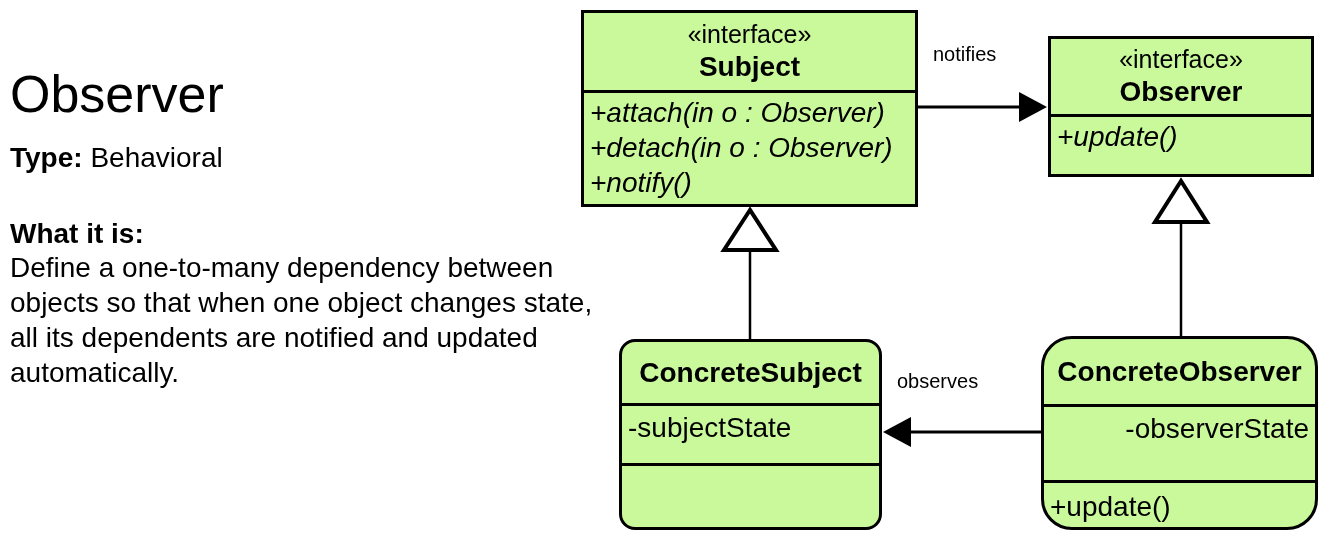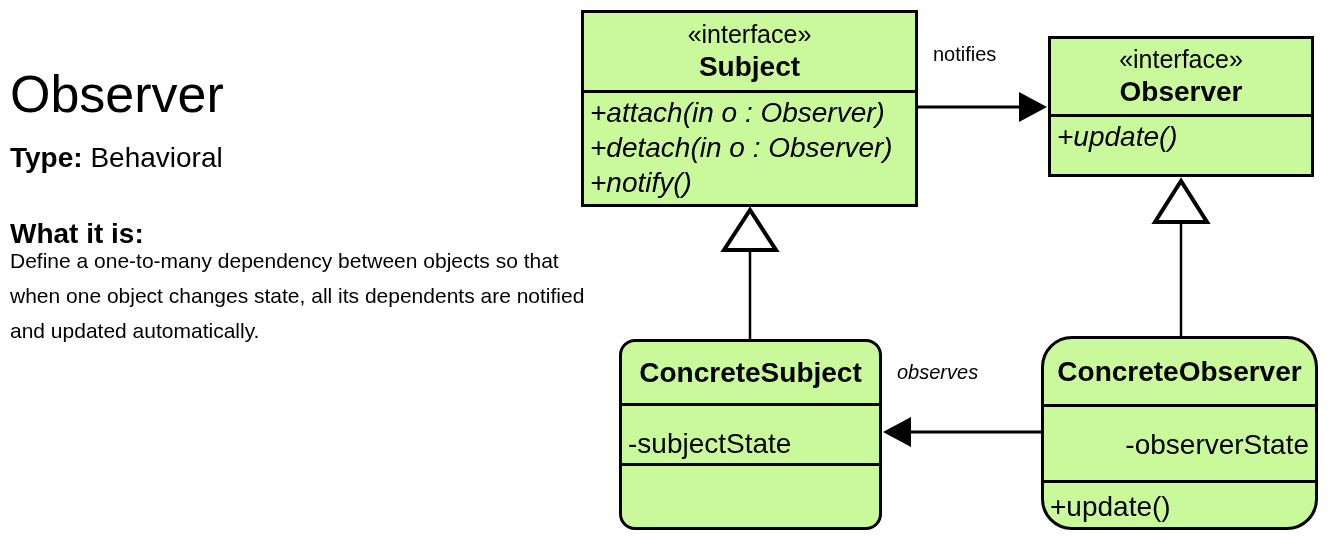--- a/index.html
+++ b/index.html
@@ -25,21 +25,21 @@
     position:absolute;left:10px;top:113px;
     font-size:28px;line-height:34px;
   }
   .info-what{
     position:absolute;left:10px;top:188px;
     font-size:28px;line-height:35px;font-weight:700;
   }
   .info-desc{
     position:absolute;left:10px;top:222px;
     width:590px;
-    font-size:21px;line-height:35px;
+    font-size:28px;line-height:35px;
   }
   .b{font-weight:700;}
   
   .uml-class{
     position:absolute;
     box-sizing:border-box;
     background:var(--class-fill);
     border:3px solid var(--stroke);
     display:flex;flex-direction:column;
   }
@@ -55,21 +55,21 @@
   .uml-members{
     box-sizing:border-box;
     padding:2px 6px 0 6px;
     font-size:28px;line-height:35px;
     flex:1 1 auto;
     text-align:left;
   }
   .uml-attrs{
     box-sizing:border-box;
     border-bottom:3px solid var(--stroke);
-    padding:20px 6px 0 6px;
+    padding:4px 6px 0 6px;
     font-size:28px;line-height:35px;
     flex:0 0 auto;
   }
   .interface .uml-members .uml-member{font-style:italic;}
 
   .box-subject{left:581px;top:10px;width:337px;height:197px;}
   .box-subject .uml-hdr{height:80px;}
   .box-observer{left:1048px;top:36px;width:266px;height:141px;}
   .box-observer .uml-hdr{height:78px;}
   .box-concrete-subject{left:619px;top:339px;width:263px;height:191px;border-radius:16px;}
@@ -89,21 +89,21 @@
   .gen-line{stroke:var(--stroke);stroke-width:2.5;}
   .arrow-head{fill:var(--stroke);stroke:none;}
   .gen-triangle{fill:#ffffff;stroke:var(--stroke);stroke-width:4;stroke-linejoin:miter;}
 
   .rel-label{
     position:absolute;
     font-size:20px;line-height:34px;
     white-space:nowrap;
   }
   .lbl-notifies{left:933px;top:37px;}
-  .lbl-observes{left:897px;top:355px;font-style:italic;}
+  .lbl-observes{left:897px;top:364px;}
 </style>
 </head>
 <body>
 
 <div class="canvas">
 
   <h1 class="info-title">Observer</h1>
   <p class="info-type"><span class="b">Type:</span>
     <span>Behavioral</span></p>
   <p class="info-what">What it is:</p>

